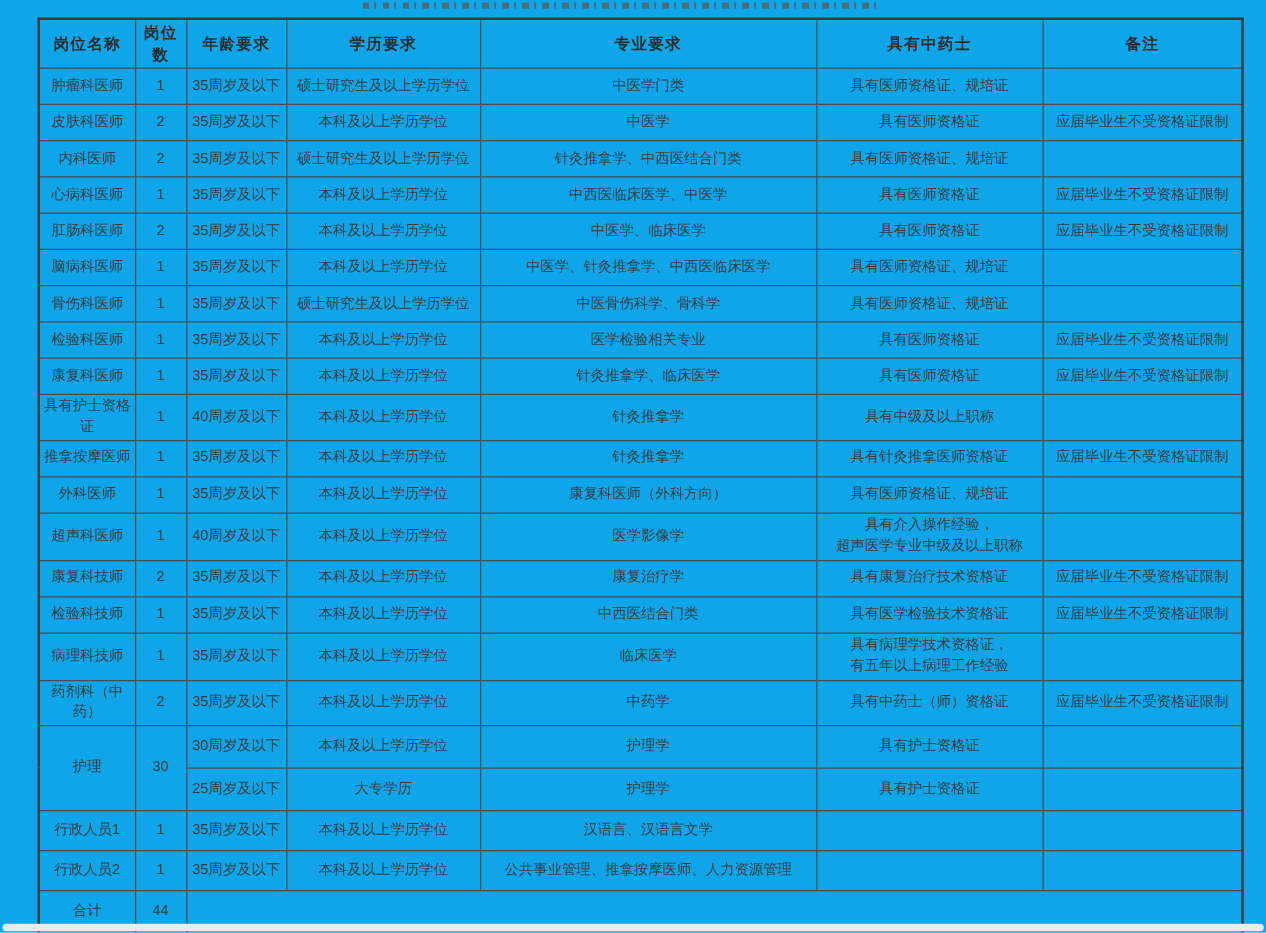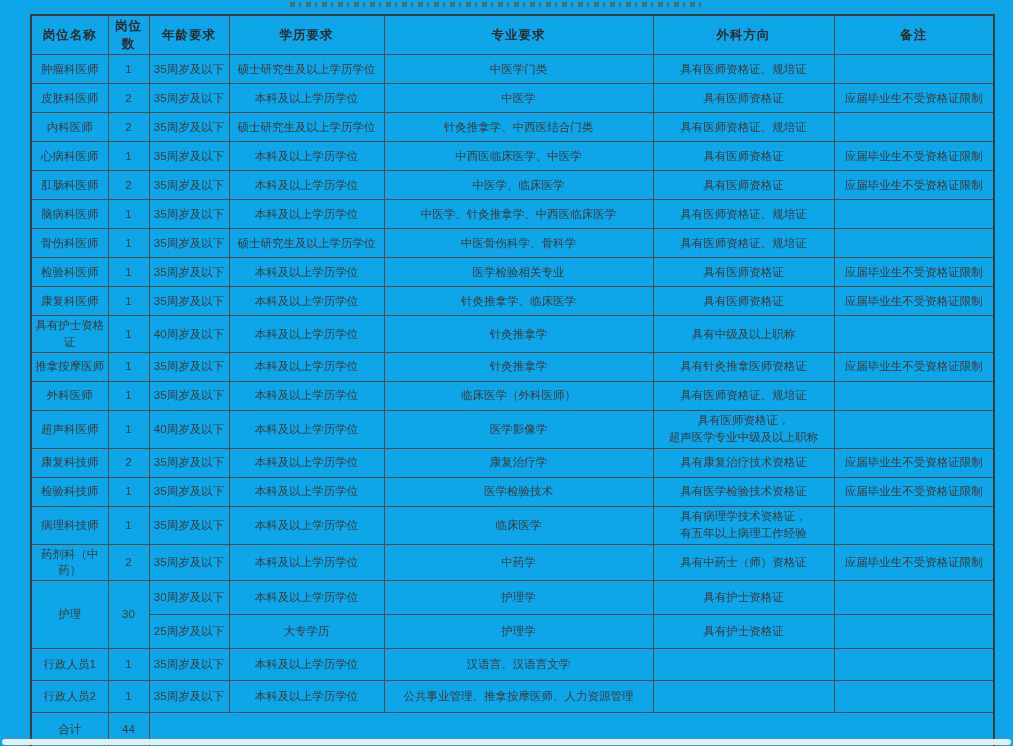--- a/index.html
+++ b/index.html
@@ -93,21 +93,21 @@
         <col class="c5">
         <col class="c6">
     </colgroup>
     <thead>
         <tr>
           <th>岗位名称</th>
           <th>岗位数</th>
           <th>年龄要求</th>
           <th>学历要求</th>
           <th>专业要求</th>
-          <th>外科方向</th>
+          <th>具有中药士</th>
           <th>备注</th>
         </tr>
       </thead>
     <tbody>
         <tr>
           <td>肿瘤科医师</td>
           <td>1</td>
           <td>35周岁及以下</td>
           <td>硕士研究生及以上学历学位</td>
           <td>中医学门类</td>
@@ -202,49 +202,49 @@
           <td>本科及以上学历学位</td>
           <td>针灸推拿学</td>
           <td>具有针灸推拿医师资格证</td>
           <td>应届毕业生不受资格证限制</td>
         </tr>
         <tr>
           <td>外科医师</td>
           <td>1</td>
           <td>35周岁及以下</td>
           <td>本科及以上学历学位</td>
-          <td>临床医学（外科医师）</td>
+          <td>康复科医师（外科方向）</td>
           <td>具有医师资格证、规培证</td>
           <td></td>
         </tr>
         <tr>
           <td>超声科医师</td>
           <td>1</td>
           <td>40周岁及以下</td>
           <td>本科及以上学历学位</td>
           <td>医学影像学</td>
-          <td>具有医师资格证，
+          <td>具有介入操作经验，
 超声医学专业中级及以上职称</td>
           <td></td>
         </tr>
         <tr>
           <td>康复科技师</td>
           <td>2</td>
           <td>35周岁及以下</td>
           <td>本科及以上学历学位</td>
           <td>康复治疗学</td>
           <td>具有康复治疗技术资格证</td>
           <td>应届毕业生不受资格证限制</td>
         </tr>
         <tr>
           <td>检验科技师</td>
           <td>1</td>
           <td>35周岁及以下</td>
           <td>本科及以上学历学位</td>
-          <td>医学检验技术</td>
+          <td>中西医结合门类</td>
           <td>具有医学检验技术资格证</td>
           <td>应届毕业生不受资格证限制</td>
         </tr>
         <tr>
           <td>病理科技师</td>
           <td>1</td>
           <td>35周岁及以下</td>
           <td>本科及以上学历学位</td>
           <td>临床医学</td>
           <td>具有病理学技术资格证，

